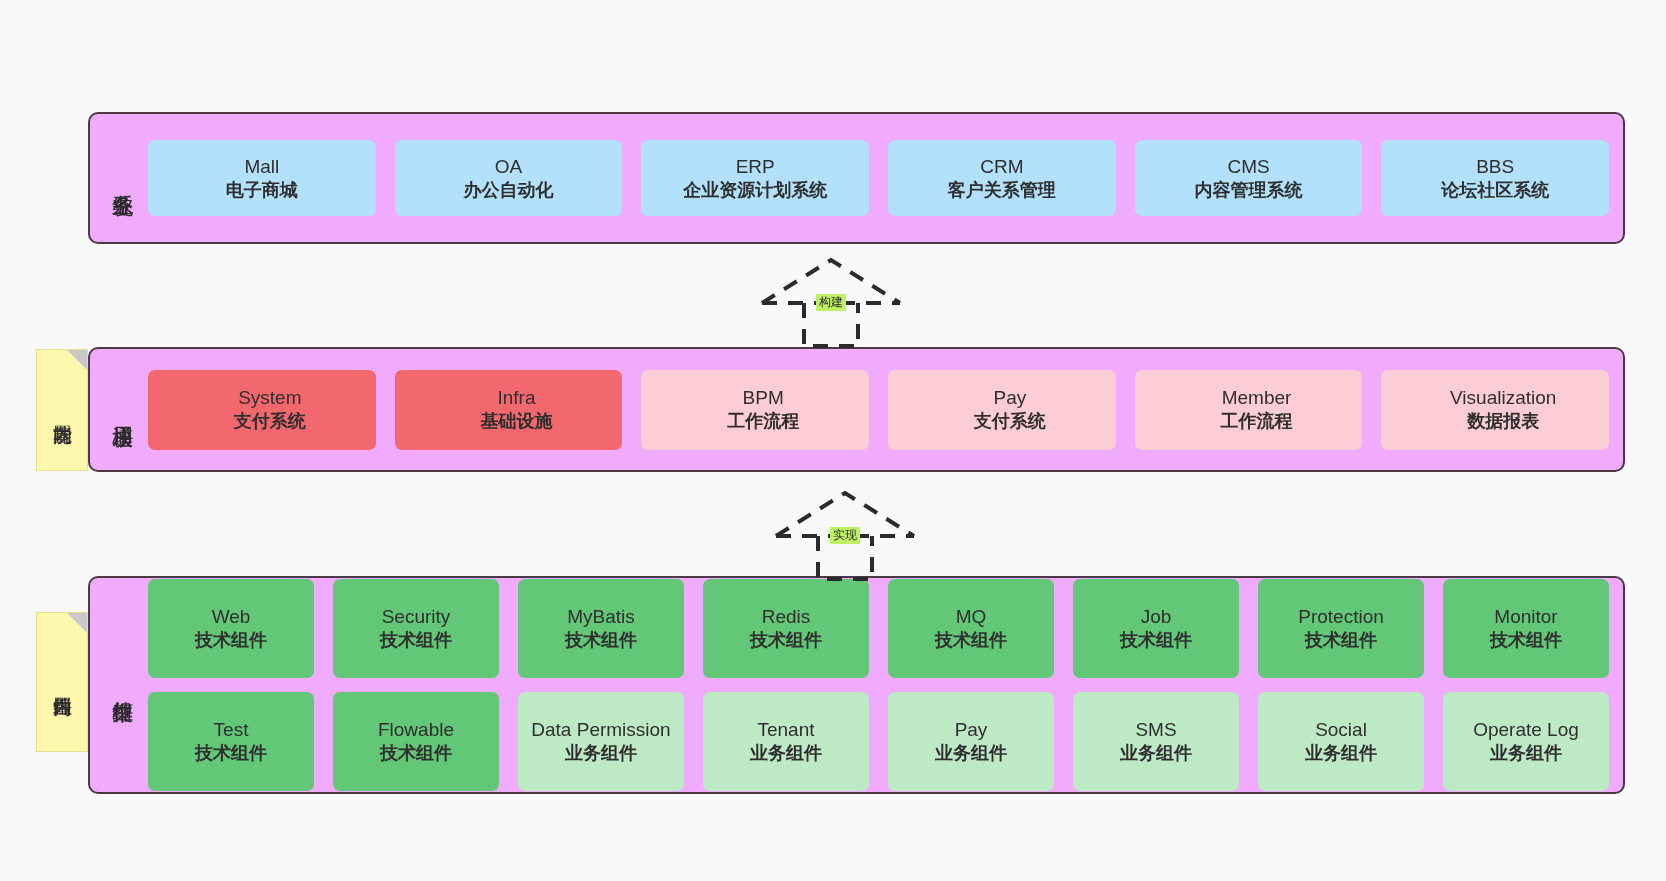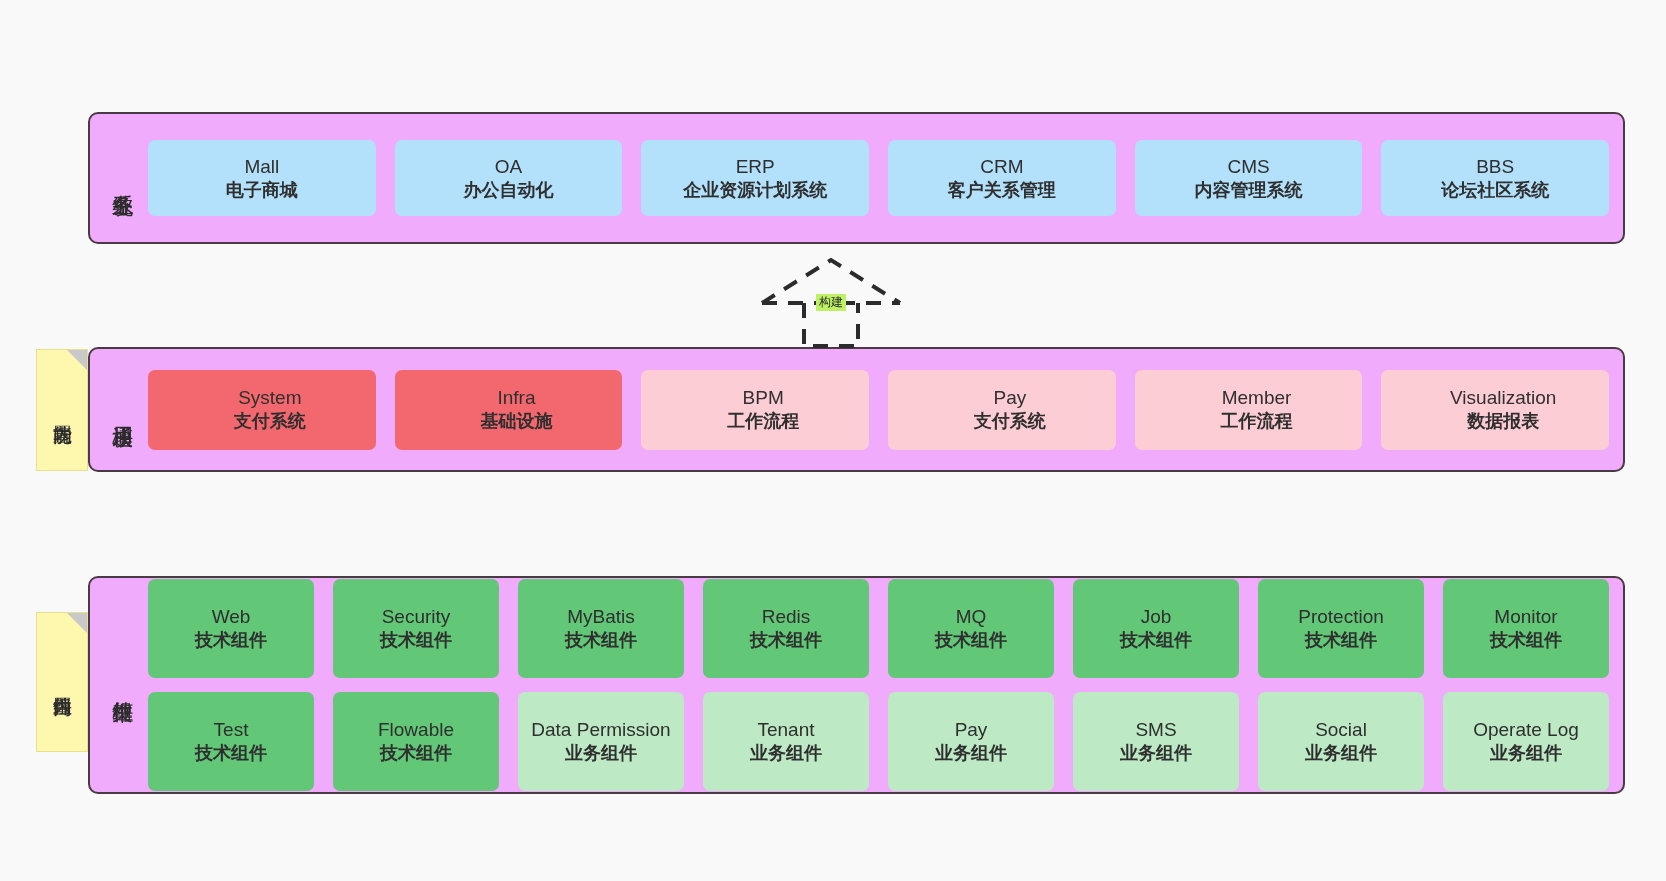--- a/index.html
+++ b/index.html
@@ -202,20 +202,28 @@
           <span class="t2">工作流程</span>
         </div>
         <div class="card c-pink">
           <span class="t1">Visualization</span>
           <span class="t2">数据报表</span>
         </div>
       </div>
     </div>
   </div>
 
+  <div class="arrow" id="arrow-impl">
+    <svg width="150" height="92" viewBox="0 0 150 92">
+      <polyline points="6,47 75,4 144,47" fill="none" stroke="#2b2b2b" stroke-width="4" stroke-dasharray="15,11" stroke-linecap="butt"></polyline>
+      <polyline points="6,47 144,47" fill="none" stroke="#2b2b2b" stroke-width="4" stroke-dasharray="15,11"></polyline>
+      <polyline points="48,47 48,90 102,90 102,47" fill="none" stroke="#2b2b2b" stroke-width="4" stroke-dasharray="15,11"></polyline>
+    </svg>
+    <span class="arrow-label">实现</span>
+  </div>
 
   <div class="note" id="note-framework">内置组件</div>
   <div class="layer" id="layer-framework">
     <div class="layer-label">框架组件</div>
     <div class="cards">
 
       <div class="row">
         <div class="card c-green">
           <span class="t1">Web</span>
           <span class="t2">技术组件</span>

